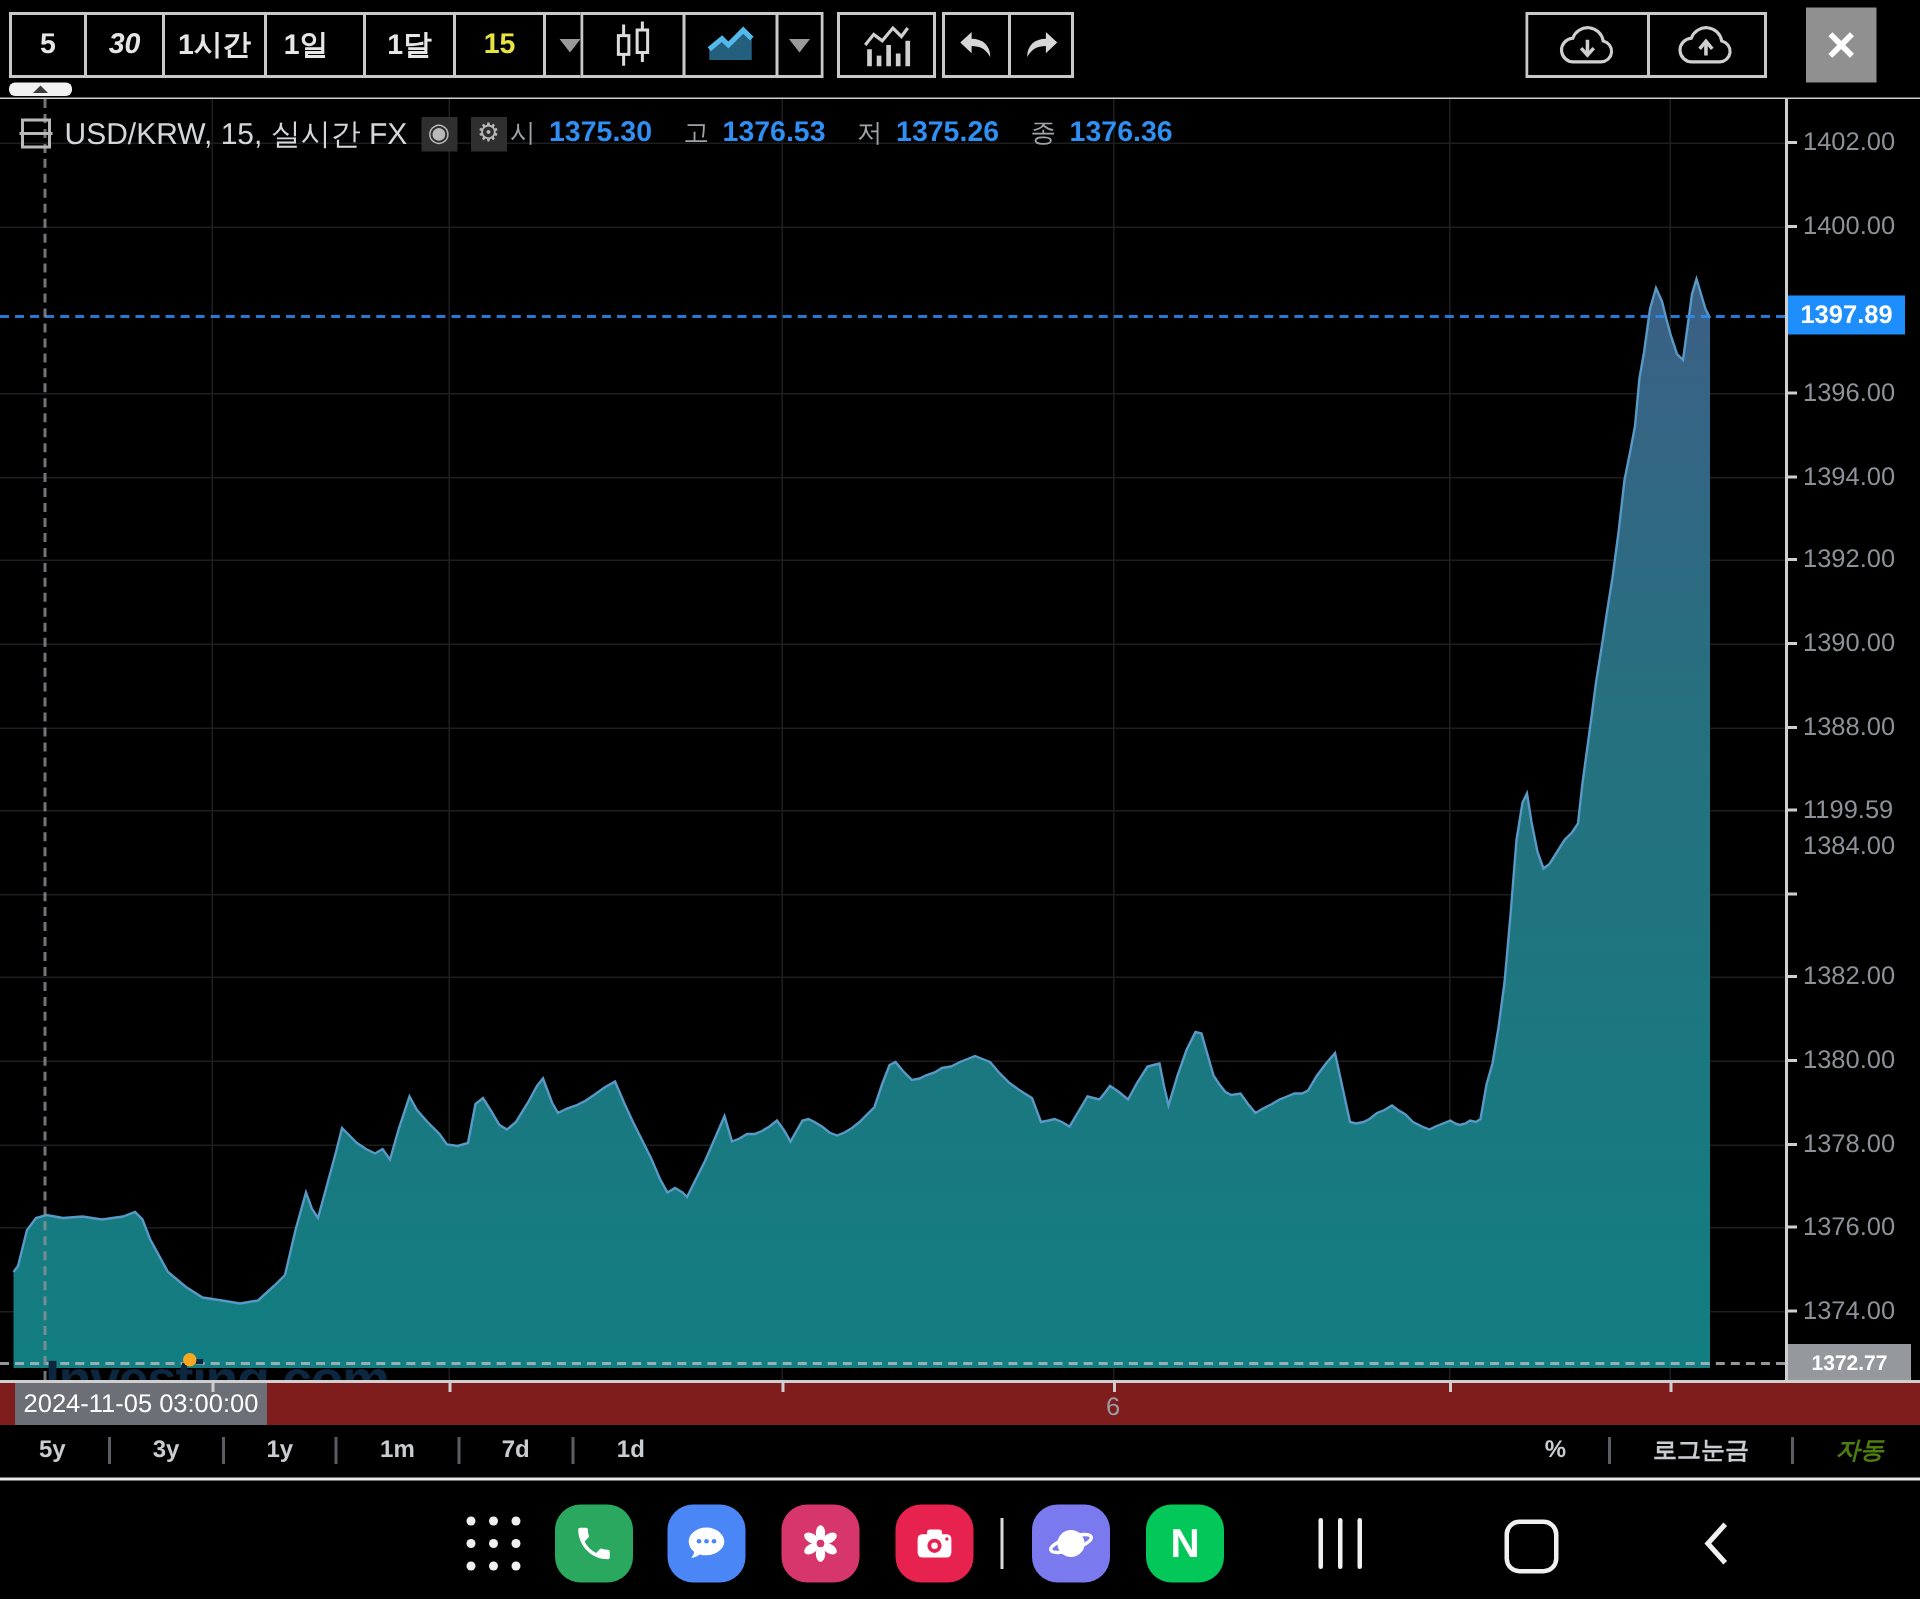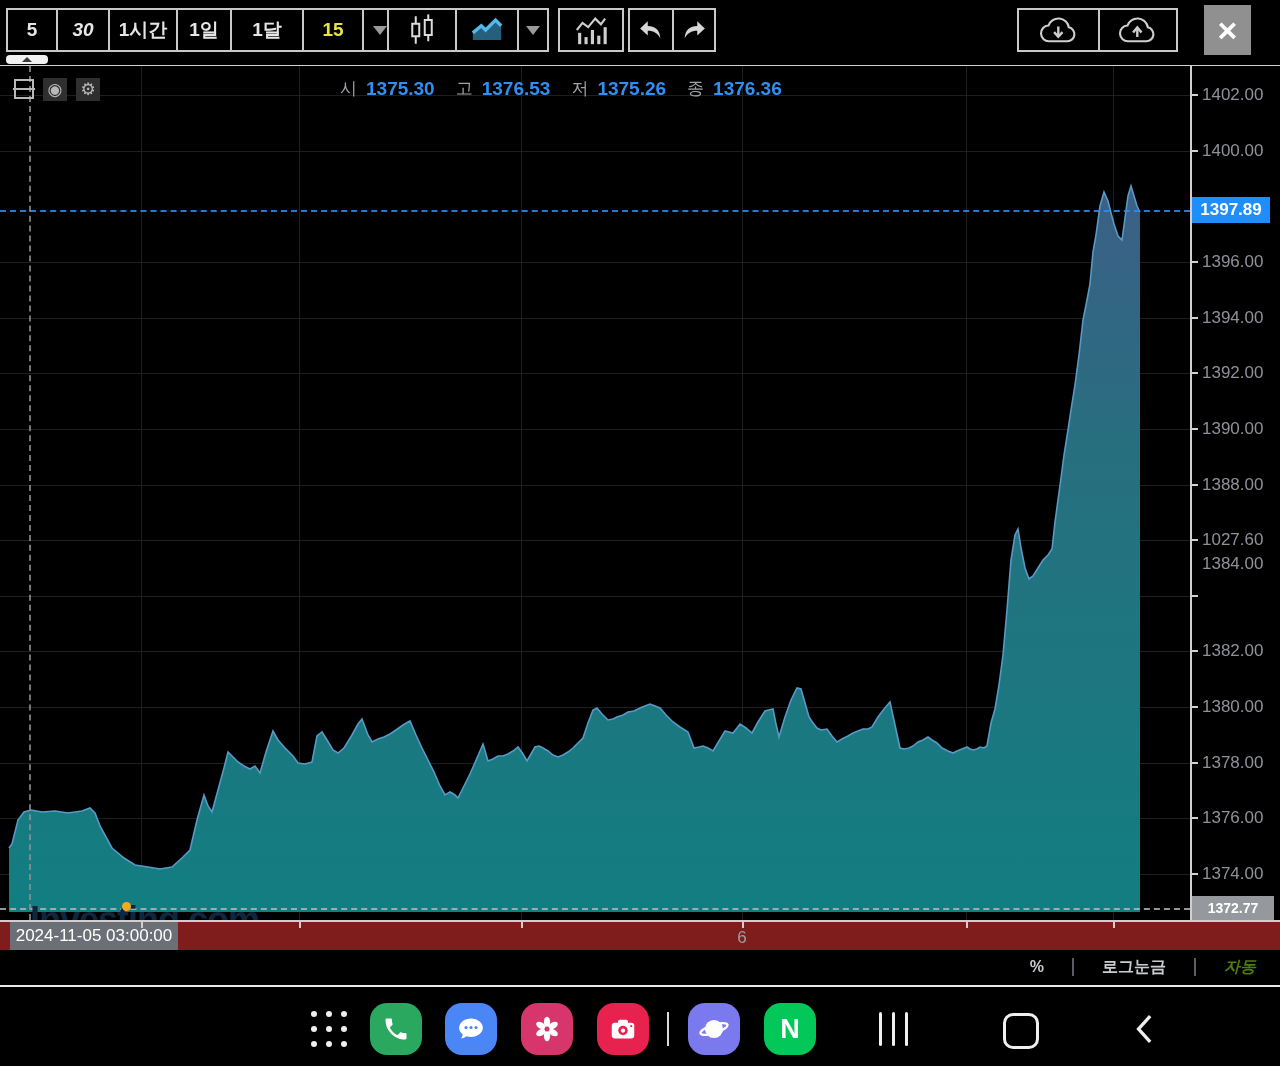--- a/index.html
+++ b/index.html
@@ -80,21 +80,21 @@
 </style>
 </head>
 <body>
 
 <div>
   <div class="btn-group" style="left:6px;">
     <div class="tb-btn" style="width:48px;">5</div>
     <div class="tb-btn" style="width:52px;font-style:italic;">30</div>
     <div class="tb-btn" style="width:68px;">1시간</div>
     <div class="tb-btn" style="width:54px;">1일</div>
-    <div class="tb-btn" style="width:72px;">1달</div>
+    <div class="tb-btn" style="width:60px;margin-left:12px;">1달</div>
     <div class="tb-btn active-tf" style="width:60px;">15</div>
     <div class="tb-btn" style="width:34px;">
         <span class="caret"></span>
       </div>
   </div>
 
   <div class="btn-group" style="left:387px;">
     <div class="tb-btn" style="width:66px;">
       <svg width="30" height="34" viewBox="0 0 24 26">
         <line x1="7" y1="2" x2="7" y2="8" stroke="#dcdcdc" stroke-width="1.6"></line>
@@ -208,20 +208,21 @@
   <div class="price-line" id="priceline" style="top: 143.664px;"></div>
   <div class="cross-h" id="crossh" style="top: 842px;"></div>
   <div class="cross-v" id="crossv" style="left:29px;"></div>
 
   <div class="wm1"><span>Investing.com</span><span class="dot"></span></div>
 
 </div>
 
 <div id="hdr">
   <div class="mini-sq"></div>
+  <div class="sym-title">USD/KRW, 15, 실시간 FX</div>
   <div class="hdr-icbtn">
       <span>◉</span>
     </div>
   <div class="hdr-icbtn">
       <span>⚙</span>
     </div>
 </div>
 <div id="ohlc">
   <span class="olab">시</span>
     <span class="oval">1375.30</span>
@@ -242,21 +243,21 @@
     <div class="ylab" style="top: 196.206px;">1396.00</div>
     <div class="ytick" style="top: 251.806px;"></div>
     <div class="ylab" style="top: 251.806px;">1394.00</div>
     <div class="ytick" style="top: 307.406px;"></div>
     <div class="ylab" style="top: 307.406px;">1392.00</div>
     <div class="ytick" style="top: 363.006px;"></div>
     <div class="ylab" style="top: 363.006px;">1390.00</div>
     <div class="ytick" style="top: 418.606px;"></div>
     <div class="ylab" style="top: 418.606px;">1388.00</div>
     <div class="ytick" style="top: 474.206px;"></div>
-    <div class="ylab" style="top: 474.206px;">1027.60</div>
+    <div class="ylab" style="top: 474.206px;">1199.59</div>
     <div class="ytick" style="top: 529.806px;"></div>
     <div class="ylab" style="top: 498px;">1384.00</div>
     <div class="ytick" style="top: 585.406px;"></div>
     <div class="ylab" style="top: 585.406px;">1382.00</div>
     <div class="ytick" style="top: 641.006px;"></div>
     <div class="ylab" style="top: 641.006px;">1380.00</div>
     <div class="ytick" style="top: 696.606px;"></div>
     <div class="ylab" style="top: 696.606px;">1378.00</div>
     <div class="ytick" style="top: 752.206px;"></div>
     <div class="ylab" style="top: 752.206px;">1376.00</div>
@@ -271,20 +272,33 @@
 <div class="xtick" style="left: 141px;"></div>
     <div class="xtick" style="left: 299px;"></div>
     <div class="xtick" style="left: 521px;"></div>
     <div class="xtick" style="left: 742px;"></div>
     <div class="xtick" style="left: 966px;"></div>
     <div class="xtick" style="left: 1113px;"></div>
     <div class="xlab" style="left: 742px;">6</div>
   </div>
 
 <div id="rangebar">
+  <div class="rb-left">
+    <span class="rb-item">5y</span>
+      <span class="rb-sep"></span>
+    <span class="rb-item">3y</span>
+      <span class="rb-sep"></span>
+    <span class="rb-item">1y</span>
+      <span class="rb-sep"></span>
+    <span class="rb-item">1m</span>
+      <span class="rb-sep"></span>
+    <span class="rb-item">7d</span>
+      <span class="rb-sep"></span>
+    <span class="rb-item">1d</span>
+  </div>
   <div class="rb-right">
     <span class="rb-item">%</span>
       <span class="rb-sep"></span>
     <span class="rb-item">로그눈금</span>
       <span class="rb-sep"></span>
     <span class="rb-item blue">자동</span>
   </div>
 </div>
 <div class="frame-nav"></div>
 

